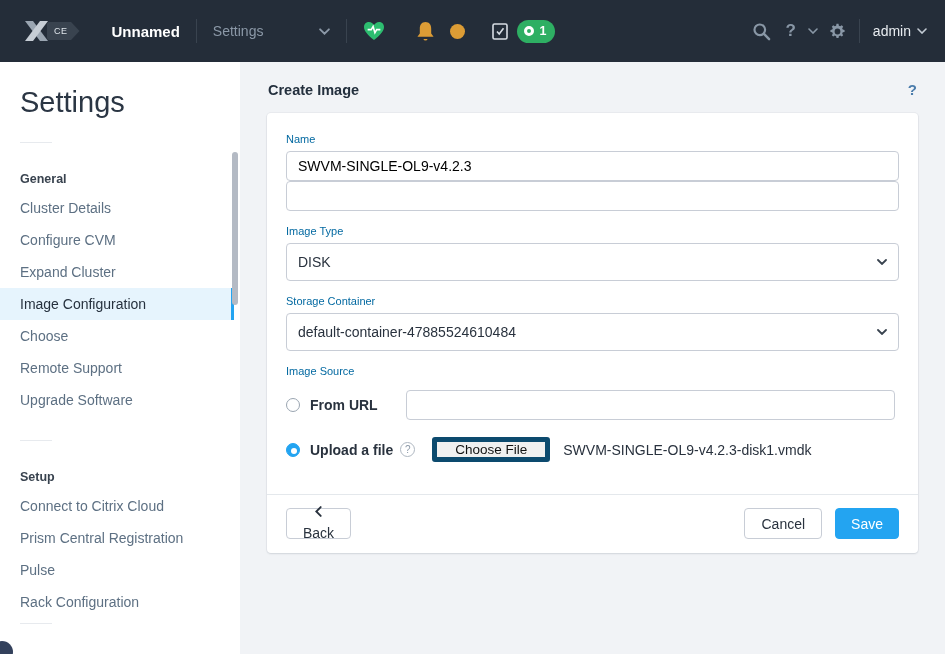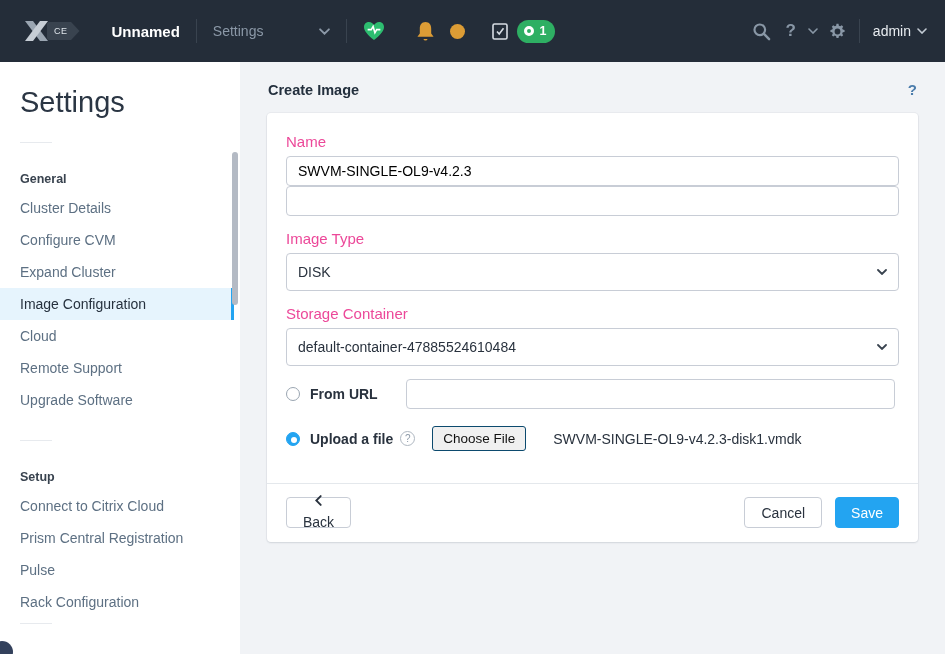--- a/index.html
+++ b/index.html
@@ -67,21 +67,21 @@
   
   .main { position:absolute; top:62px; left:240px; width:705px; height:592px; background:#f1f3f6; }
   .main-header { display:flex; justify-content:space-between; align-items:center; padding:19px 28px 15px 28px; }
   .main-title { font-size:14.5px; font-weight:bold; color:#232f3d; }
   .main-help { color:#4b7cab; font-weight:bold; font-size:15px; cursor:pointer; }
   .card {
     margin:0 27px; background:#fff; border-radius:4px;
     box-shadow:0 1px 2px rgba(40,55,70,.12), 0 0 0 1px rgba(40,55,70,.04);
   }
   .card-body { padding:6px 19px 4px 19px; }
-  .f-label { font-size:15px; color:#ec4899; margin:14px 0 6px 0; }
+  .f-label { font-size:11px; color:#0369a1; margin:14px 0 6px 0; }
   .f-input {
     width:100%; height:30px; border:1px solid #c8cdd6; border-radius:4px;
     padding:0 11px; font-size:14px; color:#000000; background:#fff; outline:none;
     font-family:"Liberation Sans", sans-serif;
   }
   .f-select {
     width:100%; height:38px; border:1px solid #c8cdd6; border-radius:4px;
     padding:0 11px; font-size:14px; color:#29323e; background:#fff;
     display:flex; align-items:center; justify-content:space-between; cursor:pointer;
   }
@@ -96,25 +96,25 @@
     border-radius:50%; background:#fff;
   }
   .radio-label { font-size:14px; font-weight:bold; color:#29323e; margin-left:10px; cursor:pointer; }
   .url-input { flex:1; margin-left:28px; max-width:489px; }
   .help-circle {
     width:15px; height:15px; border:1px solid #aeb7c1; border-radius:50%;
     color:#8b98a7; font-size:10px; display:inline-flex; align-items:center; justify-content:center;
     margin-left:7px; cursor:pointer;
   }
   .choose-file {
-    margin-left:17px; height:25px; padding:0 10px; font-size:13.5px; color:#111;
-    background:#f0f0f0; border:1px solid #0c4a6e; border-radius:3px; cursor:pointer;
-    font-family:"Liberation Sans", sans-serif;
-  }
-  .file-name { font-size:14px; color:#29323e; margin-left:27px; }
+    margin-left:17px; height:25px; padding:0 18px; font-size:13.5px; color:#111;
+    background:#f0f0f0; border:5px solid #0c4a6e; border-radius:3px; cursor:pointer;
+    font-family:"Liberation Sans", sans-serif;
+  }
+  .file-name { font-size:14px; color:#29323e; margin-left:13px; }
   .card-footer {
     margin-top:19px; border-top:1px solid #e4e8ec; padding:13px 19px 14px 19px;
     display:flex; align-items:center;
   }
   .btn {
     height:31px; border-radius:4px; font-size:14px; cursor:pointer;
     display:inline-flex; align-items:center; justify-content:center;
     font-family:"Liberation Sans", sans-serif;
   }
   .btn-secondary { background:#fff; border:1px solid #c8cdd6; color:#29323e; padding:0 16px;flex-direction:column; }
@@ -203,21 +203,21 @@
 
 <div class="sidebar">
   <div class="sb-title">Settings</div>
   <div class="sb-divider"></div>
 
   <div class="sb-heading">General</div>
   <div class="nav-item">Cluster Details</div>
   <div class="nav-item">Configure CVM</div>
   <div class="nav-item">Expand Cluster</div>
   <div class="nav-item active">Image Configuration</div>
-  <div class="nav-item">Cloud</div>
+  <div class="nav-item">Choose</div>
   <div class="nav-item">Remote Support</div>
   <div class="nav-item">Upgrade Software</div>
 
   <div class="sb-divider" style="margin-top:24px;"></div>
 
   <div class="sb-heading">Setup</div>
   <div class="nav-item">Connect to Citrix Cloud</div>
   <div class="nav-item">Prism Central Registration</div>
   <div class="nav-item">Pulse</div>
   <div class="nav-item">Rack Configuration</div>
@@ -255,20 +255,21 @@
       <div class="f-label">Storage Container</div>
       <div class="f-select">
         <span>default-container-47885524610484</span>
         <span style="display:flex;">
           <svg width="10" height="6" viewBox="0 0 10 6">
               <path d="M1 1 l4 4 4-4" stroke="#39434f" stroke-width="1.8" fill="none" stroke-linecap="round"></path>
             </svg>
         </span>
       </div>
 
+      <div class="f-label">Image Source</div>
 
       <div class="radio-row">
         <span class="radio"></span>
         <span class="radio-label">From URL</span>
         <input class="f-input url-input" type="text" value="" style="">
       </div>
 
       <div class="radio-row" style="margin-top:17px; margin-bottom:9px;">
         <span class="radio selected"></span>
         <span class="radio-label">Upload a file</span>

